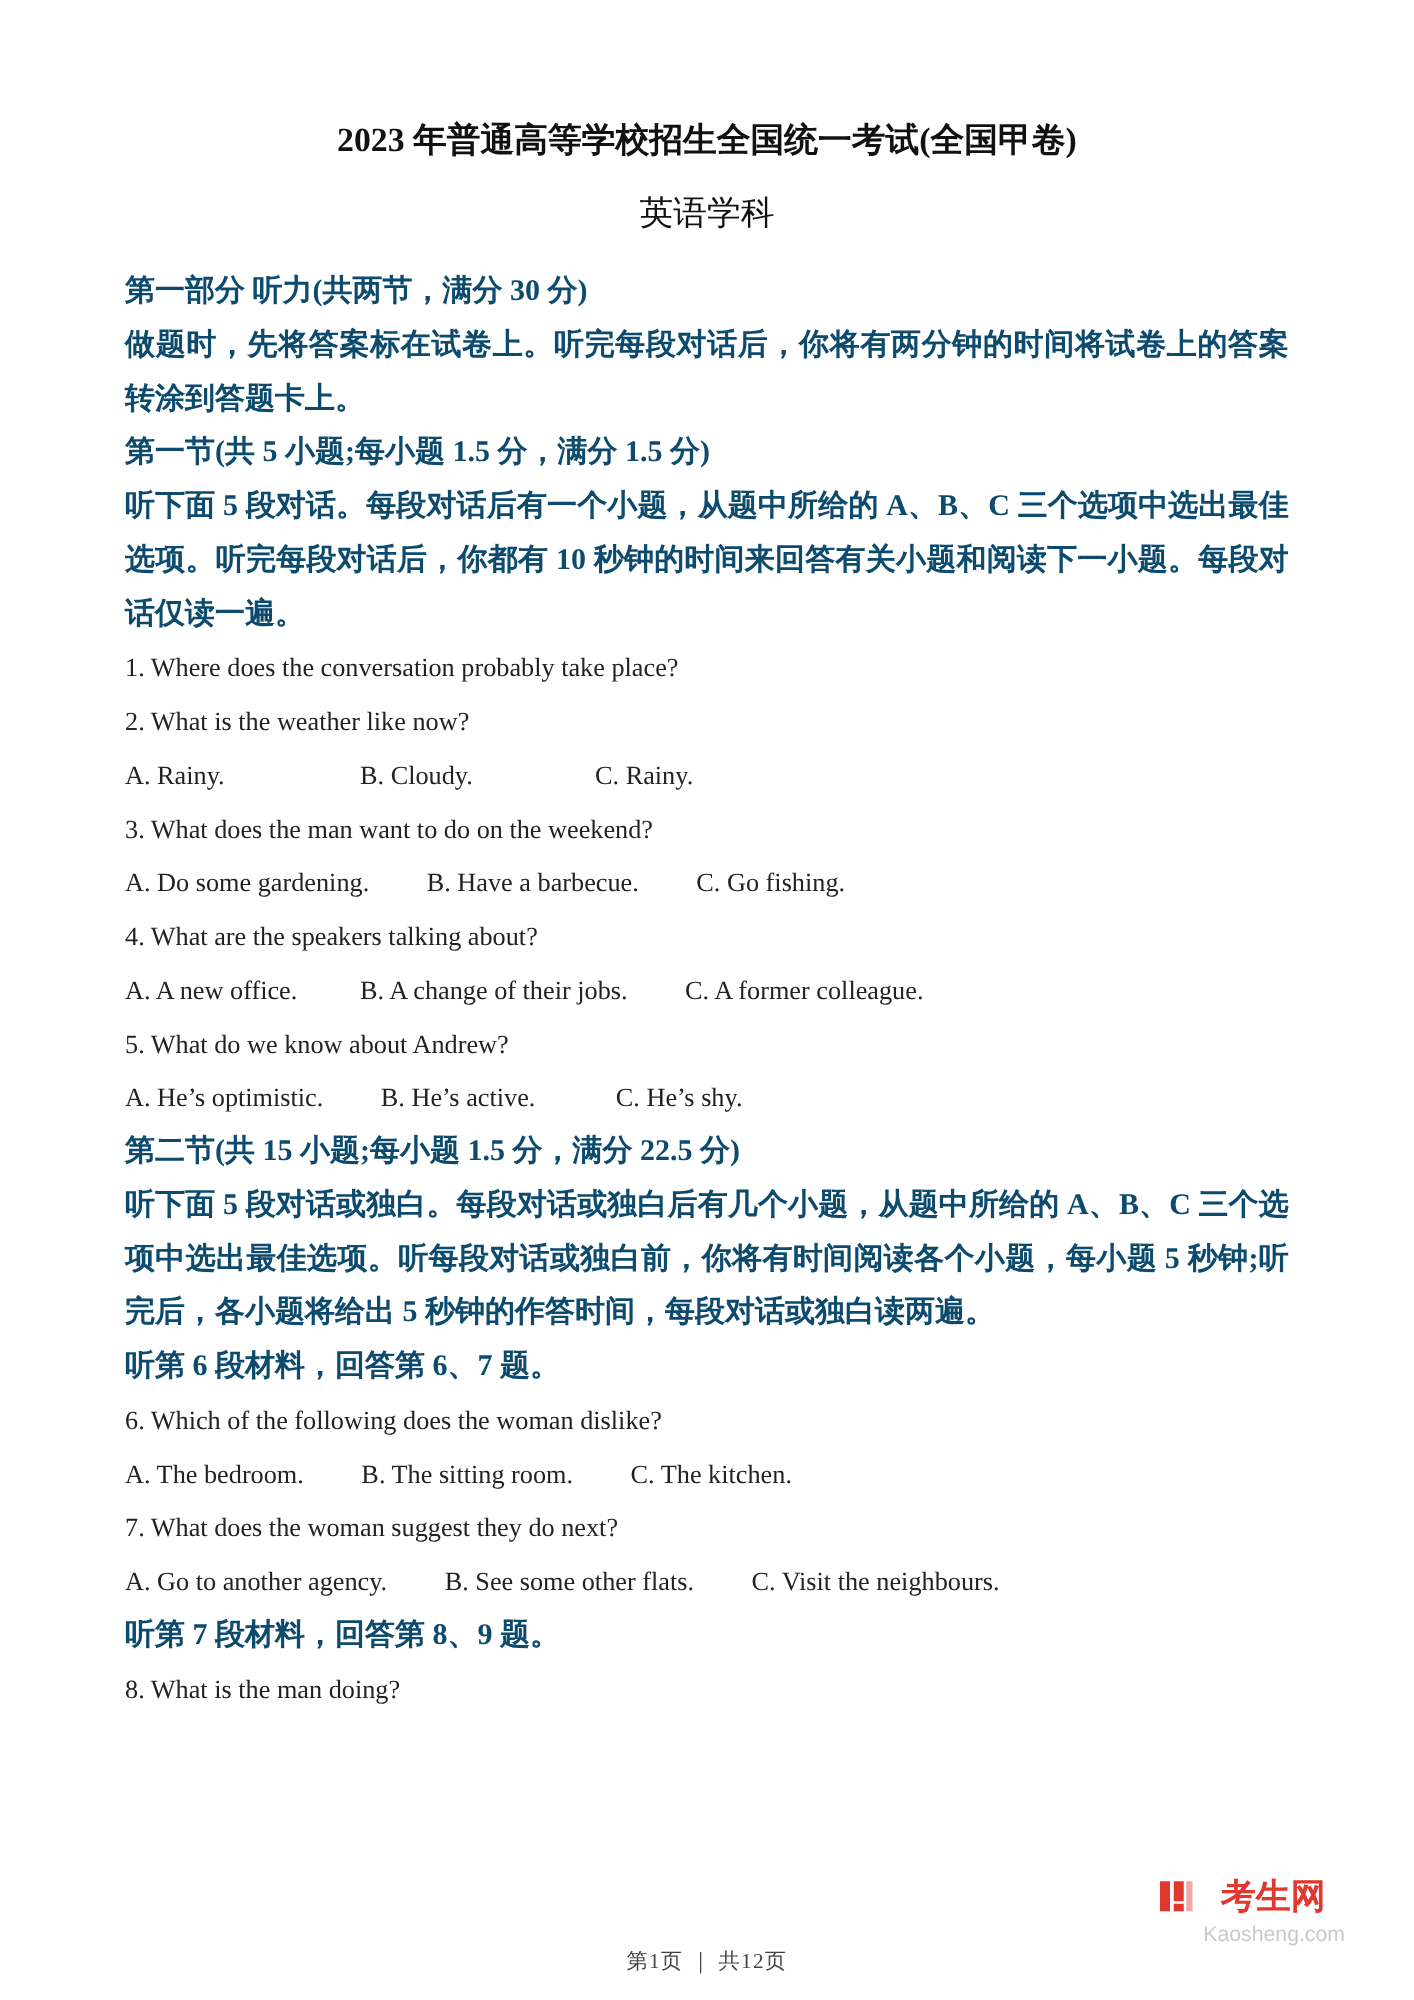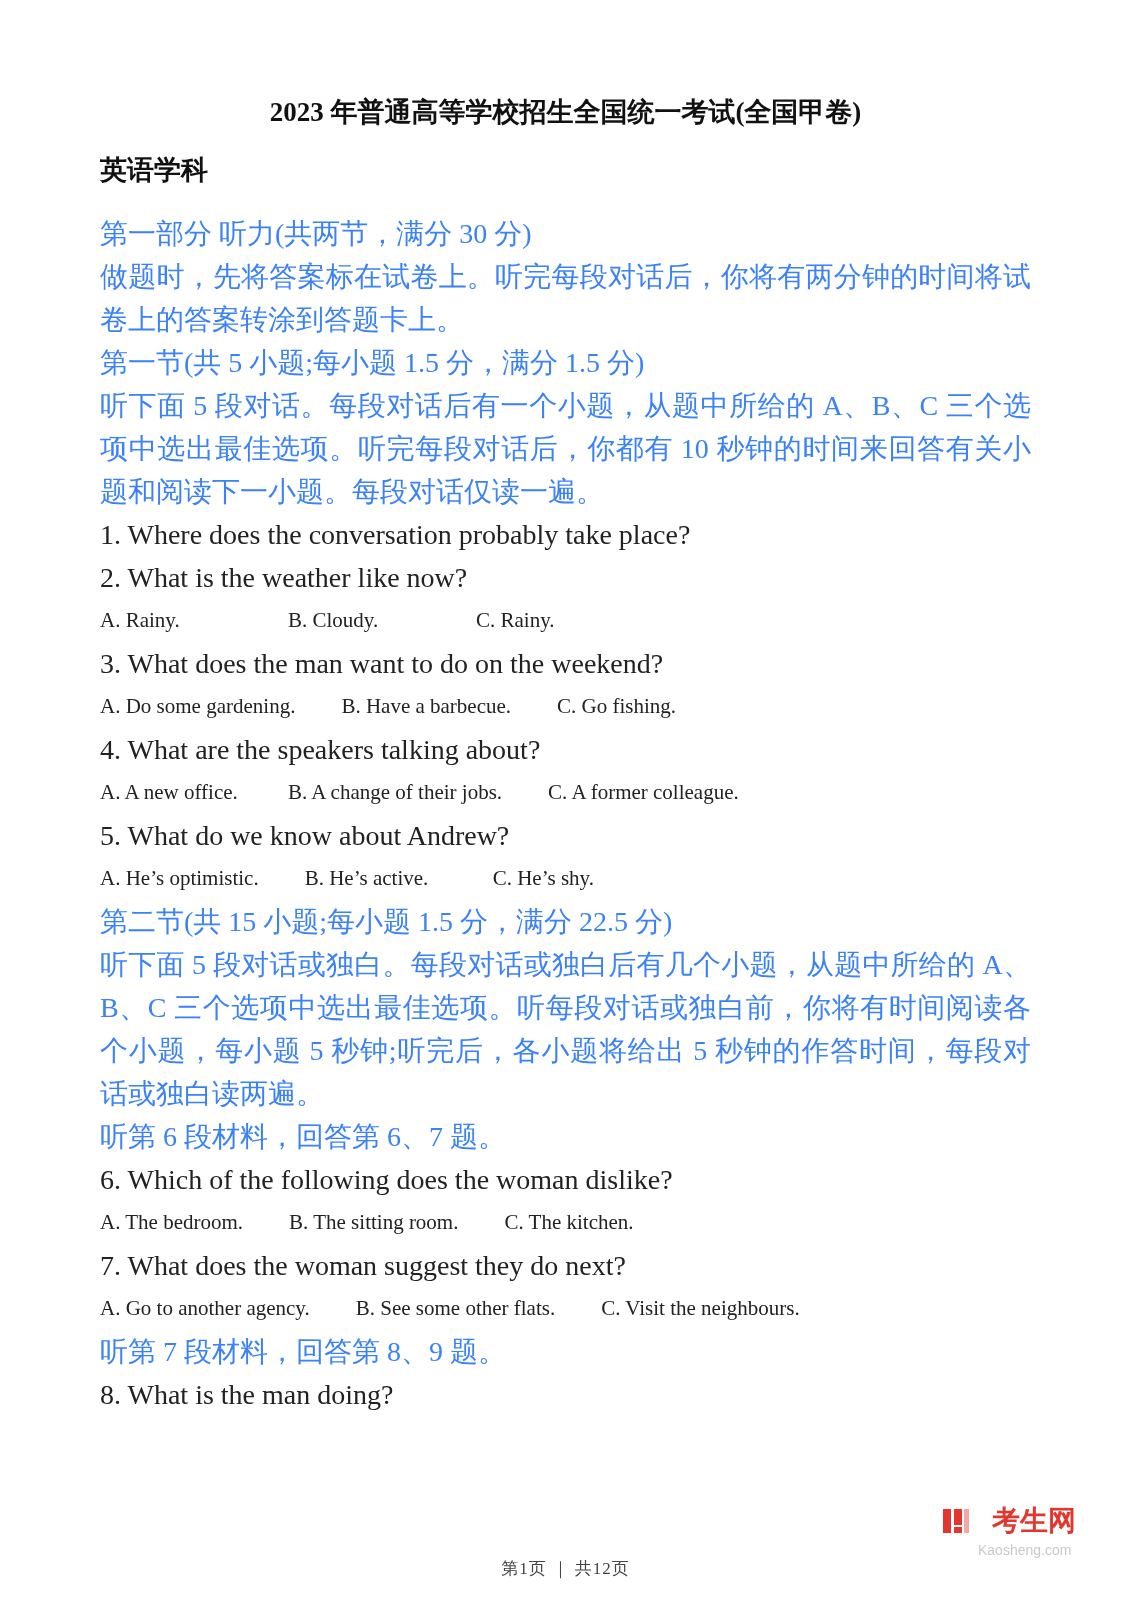--- a/index.html
+++ b/index.html
@@ -25,41 +25,41 @@
   .doc-title {
     margin-top: 92px;
     text-align: center;
     font-size: 27px;
     font-weight: bold;
     line-height: 40px;
     color: #111;
   }
   .doc-subtitle {
     margin-top: 18px;
-    text-align: left;
+    text-align: center;
     font-size: 27px;
-    font-weight: bold;
+    font-weight: normal;
     line-height: 40px;
     color: #111;
   }
   .content {
     margin-top: 22px;
   }
   .line {
     line-height: 43px;
     font-size: 21px;
   }
   .line.bold {
-    font-weight: normal;
-    font-size: 28px;
+    font-weight: bold;
+    font-size: 24px;
     text-align: justify;
-    color: #3b82f6;
+    color: #0c4a6e;
   }
   .line.question {
-    font-size: 28px;
+    font-size: 21px;
     color: #222;
   }
   .options {
     line-height: 43px;
     font-size: 21px;
     color: #222;
     white-space: nowrap;
   }
   .option {
     display: inline-block;
@@ -90,21 +90,21 @@
     align-items: center;
     gap: 22px;
   }
   .watermark-name {
     font-size: 28px;
     color: #e2372f;
     font-weight: bold;
     font-family: "Liberation Sans", sans-serif;
   }
   .watermark-domain {
-    font-size: 14px;
+    font-size: 17px;
     color: #c9c9c9;
     margin-top: 2px;
     margin-left: 36px;
     font-family: "Liberation Sans", sans-serif;
   }
   .logo-box {
     width: 28px;
     height: 28px;
     display: inline-block;
   }

